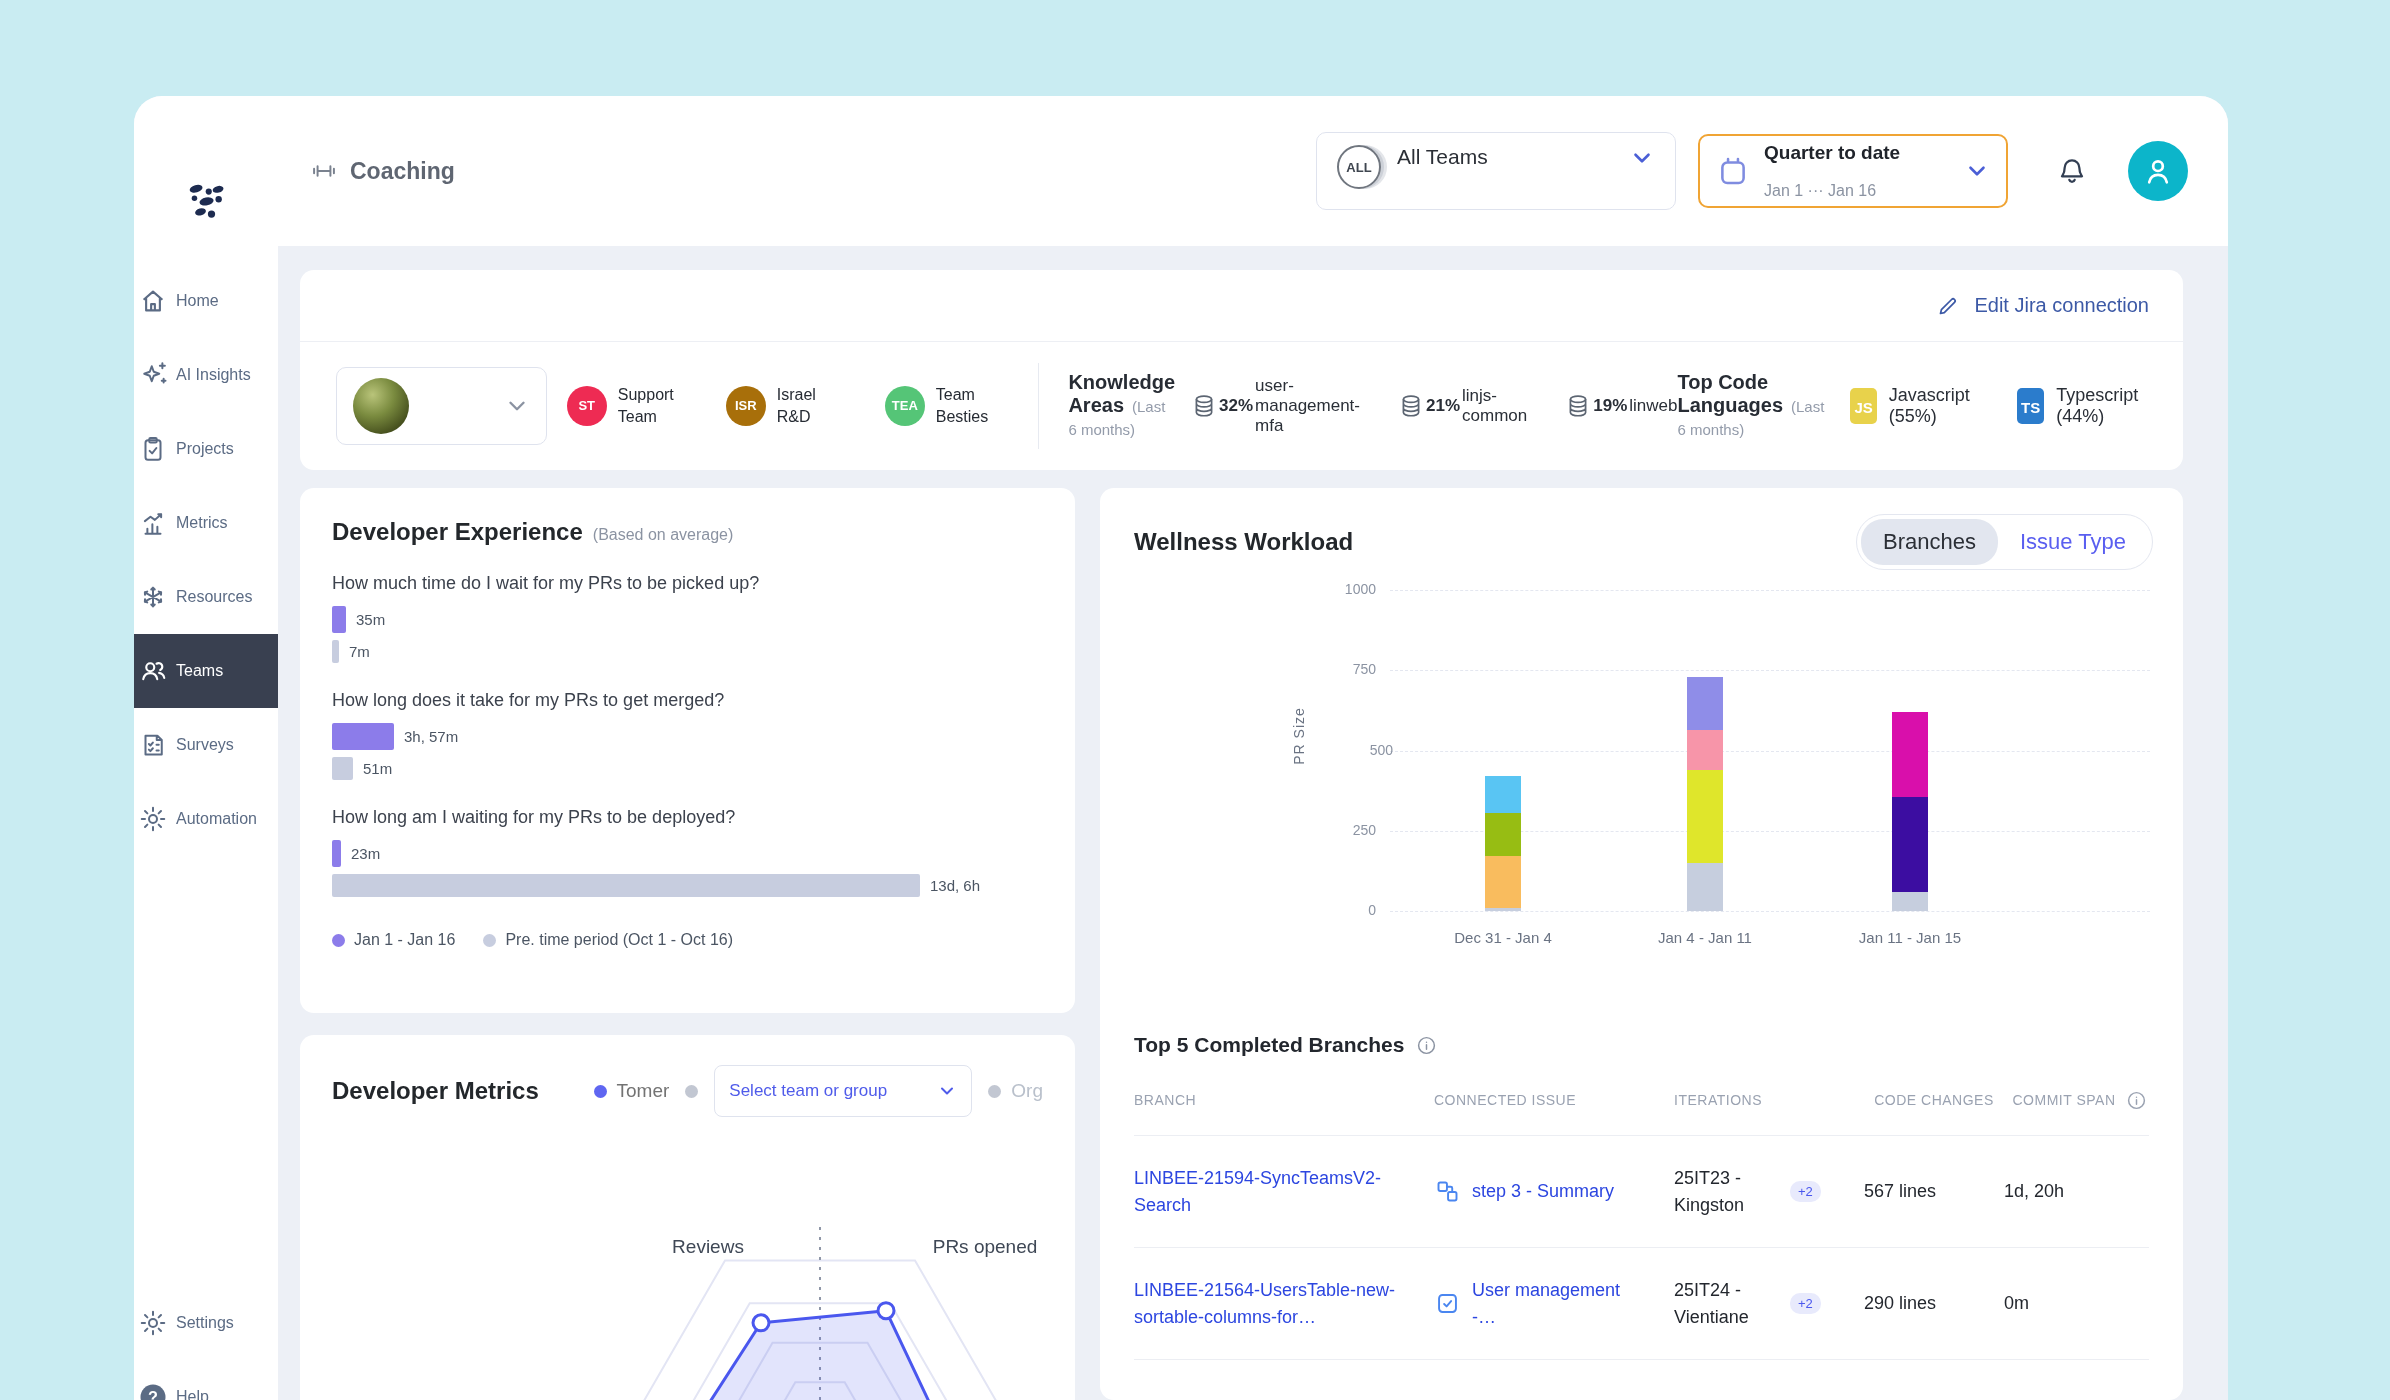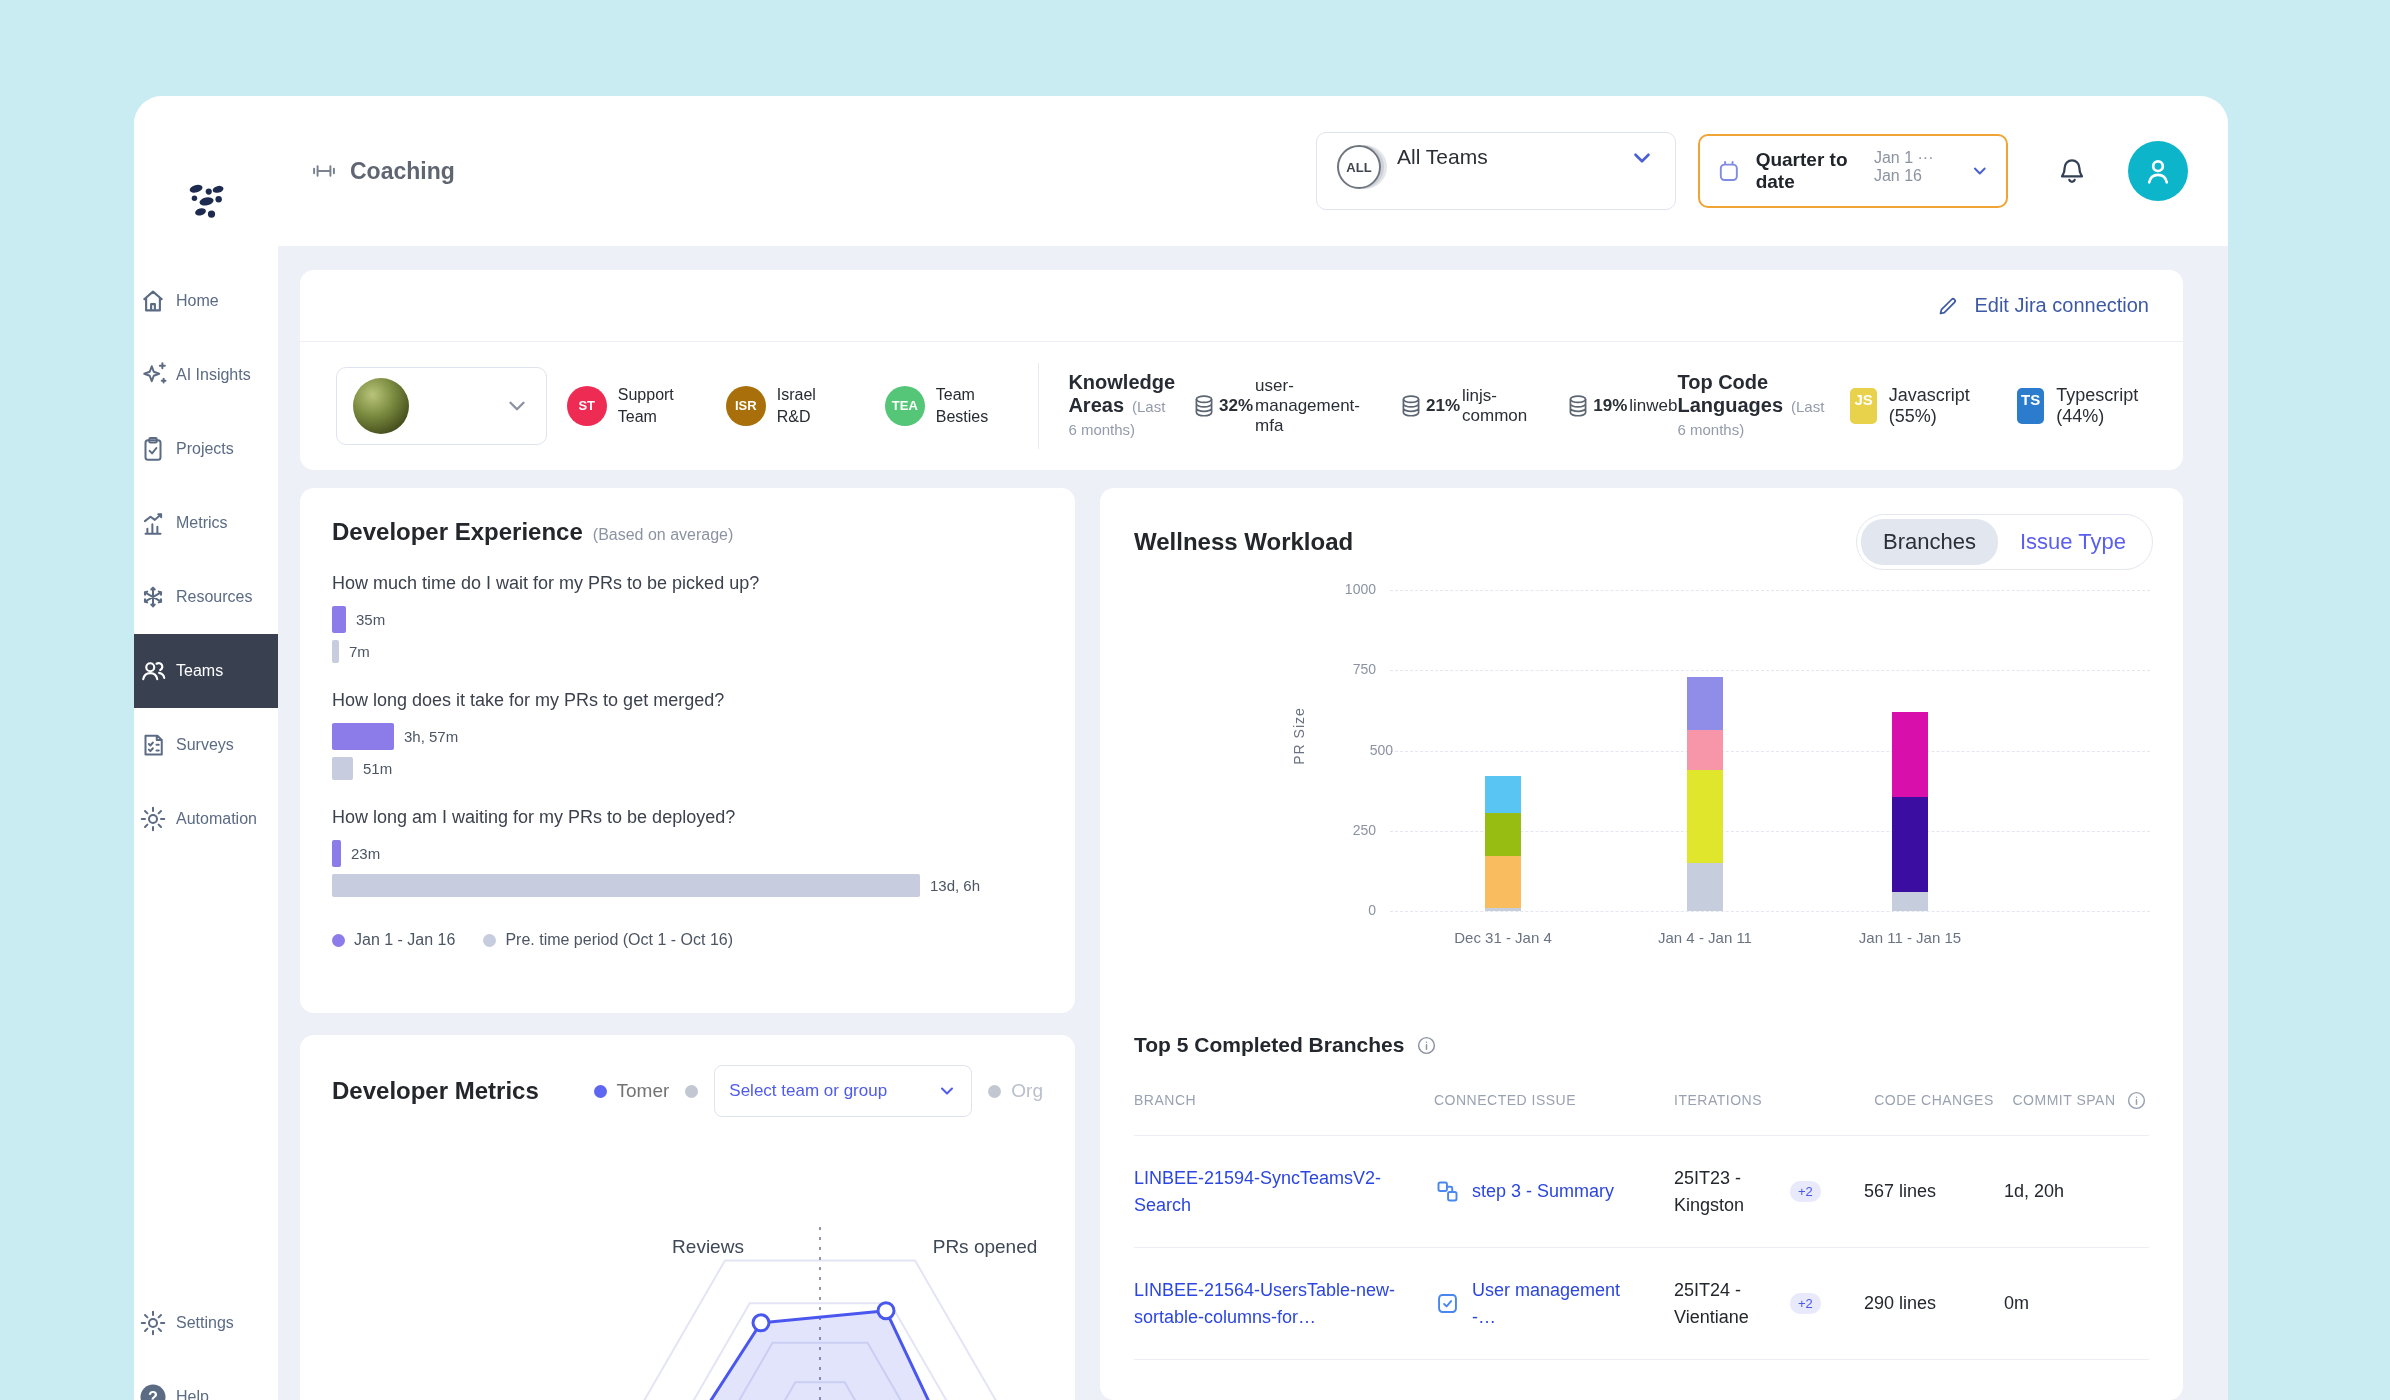--- a/index.html
+++ b/index.html
@@ -18,21 +18,21 @@
 #header{position:absolute;left:144px;right:0;top:0;height:150px;background:#fff;display:flex;align-items:center;padding:0 40px 0 32px;z-index:5}
 .coaching{display:flex;align-items:center;gap:12px;color:#5f6672;font-size:23px;font-weight:700}
 .coaching svg{width:28px;height:28px}
 #hdr-spacer{flex:1}
 .team-select{width:360px;height:78px;border:1px solid #dfe3ee;border-radius:10px;background:#fff;display:flex;align-items:flex-start;padding:12px 20px;gap:16px;cursor:pointer}
 .all-badge{width:44px;height:44px;border-radius:50%;border:2px solid #70767f;box-shadow:3px 0 0 0 #cdd1d8,6px 0 0 0 #e4e6ea;display:flex;align-items:center;justify-content:center;font-size:13px;font-weight:700;color:#3f4650}
 .team-select .lbl{font-size:21px;color:#2b2f36}
 .chev{margin-left:auto;width:26px;height:26px;color:#4b5fd6}
 .date-select{margin-left:22px;width:310px;height:74px;border:2px solid #f0a434;border-radius:10px;background:#fff;display:flex;align-items:center;padding:0 16px;gap:14px;cursor:pointer}
 .date-select svg.cal{width:34px;height:34px;color:#7f8ce0}
-.date-texts{display:flex;flex-direction:row;gap:18px}
+.date-texts{display:flex;flex-direction:column;gap:18px}
 .date-title{font-size:19px;font-weight:700;color:#20242b}
 .date-range{font-size:16px;color:#8b93a2}
 #bell{margin-left:48px;width:32px;height:32px;cursor:pointer;color:#333f53}
 #avatar{margin-left:40px;width:60px;height:60px;border-radius:50%;background:#0cb5ca;display:flex;align-items:center;justify-content:center;cursor:pointer}
 #avatar svg{width:34px;height:34px}
 
 #main{position:absolute;left:144px;top:150px;right:0;bottom:0}
 .card{position:absolute;background:#fff;border-radius:14px}
 #tab-card{left:22px;top:24px;width:1883px;height:200px}
 #tab-row{height:72px;border-bottom:1px solid #edeff4;display:flex;align-items:center;padding:0 34px}
@@ -49,21 +49,21 @@
 .badge .nm{font-size:16px;line-height:1.35;color:#262b33;width:72px}
 .vdiv{width:1px;height:86px;background:#e7eaf1;margin:0 30px}
 .info-block{display:flex;gap:16px}
 .info-title{font-size:20px;font-weight:700;color:#272c34}
 .info-title .sub{font-weight:400;font-size:15px;color:#939baa;margin-left:8px}
 .info-items{display:flex;gap:38px;align-items:center}
 .ka-item{display:flex;align-items:center;gap:2px;font-size:17px;color:#2a2f37}
 .ka-item svg{width:26px;height:26px;color:#5c6572}
 .ka-item b{font-weight:700}
 .lang-item{display:flex;align-items:center;gap:12px;font-size:18px;color:#2a2f37}
-.lang-sq{width:36px;height:36px;border-radius:5px;display:flex;align-items:flex-end;justify-content:flex-end;padding:16px 4px;color:#fff;font-size:15px;font-weight:700}
+.lang-sq{width:36px;height:36px;border-radius:5px;display:flex;align-items:flex-end;justify-content:flex-end;padding:8px 4px;color:#fff;font-size:15px;font-weight:700}
 #tcl{margin-left:auto}
 
 #dx-card{left:22px;top:242px;width:775px;height:525px;padding:30px 32px}
 .card-title{font-size:24px;font-weight:700;color:#23272b}
 .card-title .sub{font-weight:400;font-size:16px;color:#8b93a2;margin-left:10px}
 .dx-q{margin-top:27px}
 .dx-q .qt{font-size:18px;color:#3c424d;margin-bottom:12px}
 .dx-bar-row{display:flex;align-items:center;margin-bottom:7px}
 .dx-bar{border-radius:2px}
 .dx-bar.cur{height:27px}

